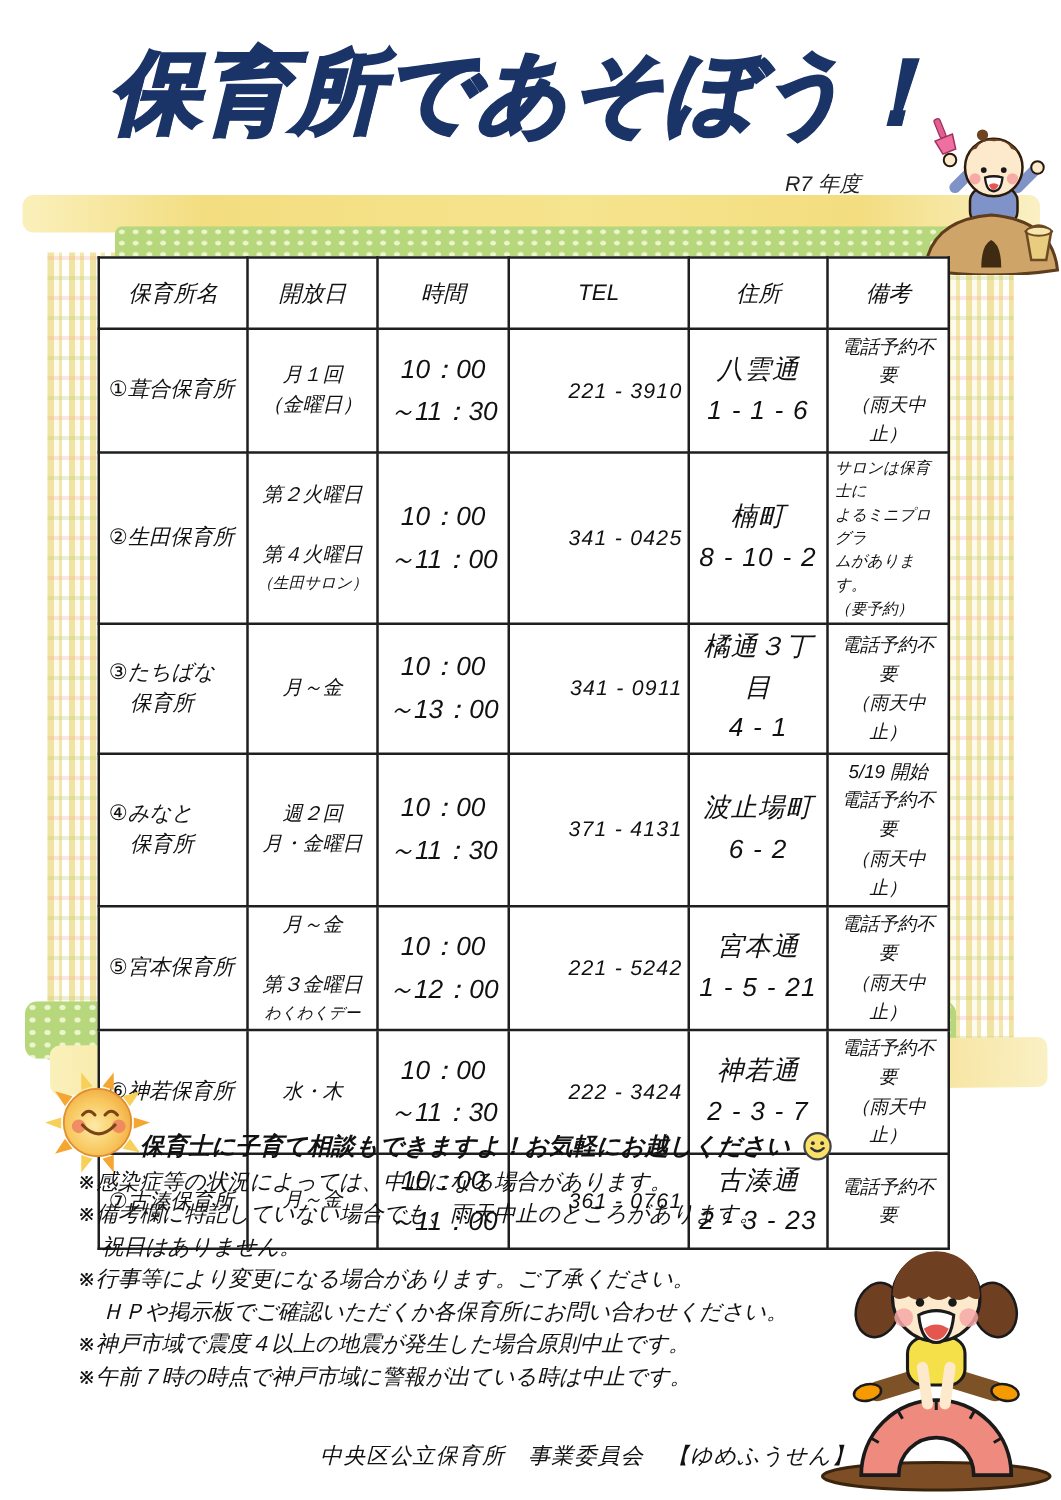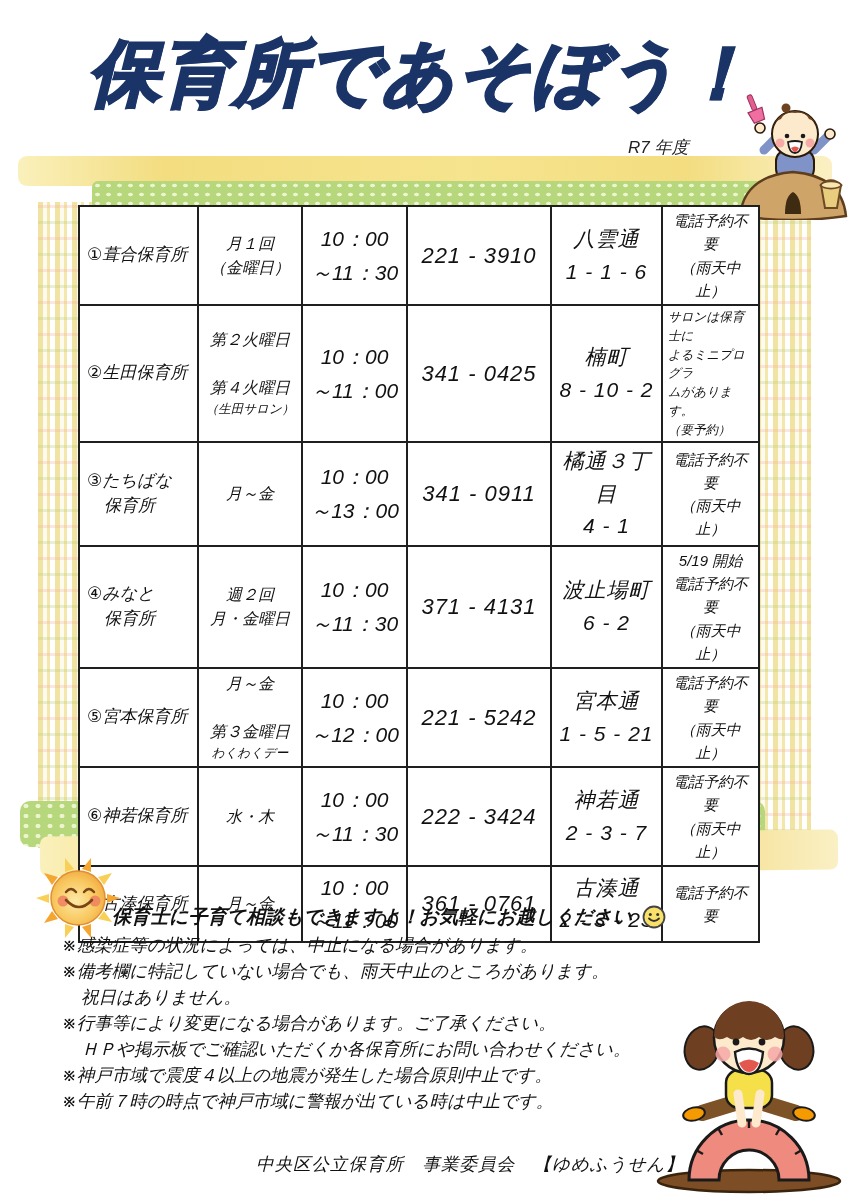--- a/index.html
+++ b/index.html
@@ -41,21 +41,21 @@
   table{border-collapse:collapse;table-layout:fixed;background:#fff;}
   td,th{border:2px solid #1f1f1f;padding:2px 4px;vertical-align:middle;
         font-weight:normal;overflow:hidden;}
   th{font-size:18px;text-align:center;}
   .preline{white-space:pre-line;}
   td.name{font-size:17px;text-align:left;padding-left:7px;line-height:1.45;}
   td.days{font-size:16px;text-align:center;line-height:1.5;}
   td.days .main{display:block;white-space:pre-line;}
   td.days .sub{display:block;font-size:12.5px;white-space:pre-line;}
   td.time{font-size:21px;text-align:center;line-height:1.6;}
-  td.tel{font-size:22px;text-align:center;letter-spacing:1px;}
+  td.tel{font-size:17px;text-align:right;letter-spacing:1px;}
   td.addr{font-size:21px;text-align:center;line-height:1.55;letter-spacing:1px;}
   td.note{font-size:15px;text-align:center;line-height:1.55;}
   td.note.small{font-size:12.5px;text-align:left;line-height:1.5;padding-left:5px;}
   tr.hr{height:57px;} tr.r1{height:75px;} tr.r2{height:86px;} tr.r3{height:66px;}
   tr.r4{height:74px;} tr.r5{height:85px;} tr.r6{height:72px;} tr.r7{height:76px;}
 
   
   .sun{position:absolute;left:28px;top:854px;z-index:5;}
   .message{position:absolute;left:112px;top:904px;z-index:5;display:flex;align-items:center;gap:9px;
       font-size:19px;font-weight:bold;color:#111;}
@@ -111,20 +111,28 @@
     <table>
       <colgroup>
         <col style="width:119px">
           <col style="width:104px">
           <col style="width:105px">
         <col style="width:144px">
           <col style="width:111px">
           <col style="width:97px">
       </colgroup>
       <tbody>
+          <tr class="hr">
+        <th>保育所名</th>
+        <th>開放日</th>
+        <th>時間</th>
+        <th>TEL</th>
+        <th>住所</th>
+        <th>備考</th>
+      </tr>
       <tr class="r1">
         <td class="name preline">①葺合保育所</td>
         <td class="days">
               <span class="main">月１回
 （金曜日）</span>
             </td>
         <td class="time preline">10：00
 ～11：30</td>
         <td class="tel">221 - 3910</td>
         <td class="addr preline">八雲通

